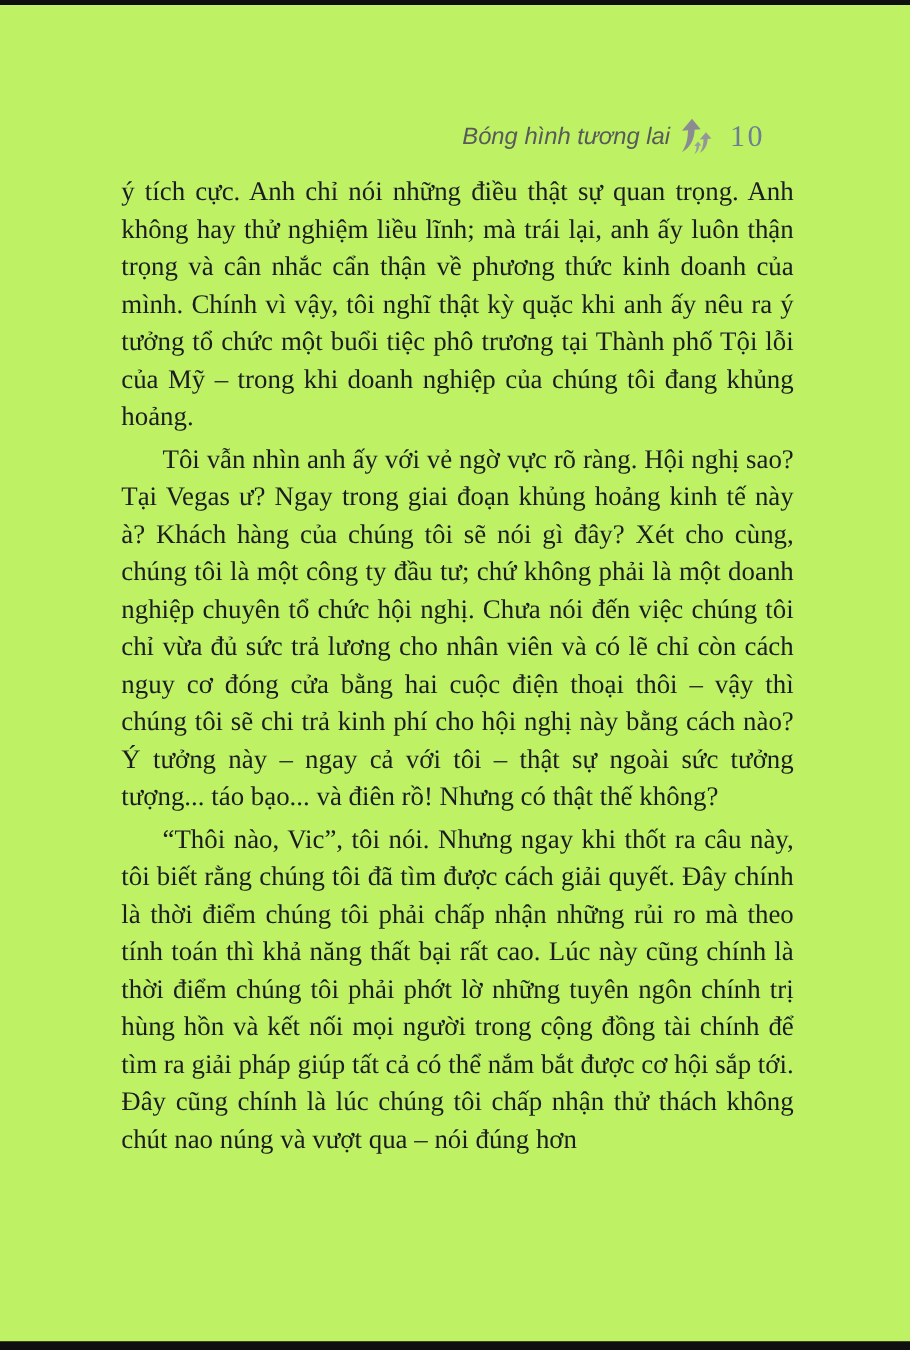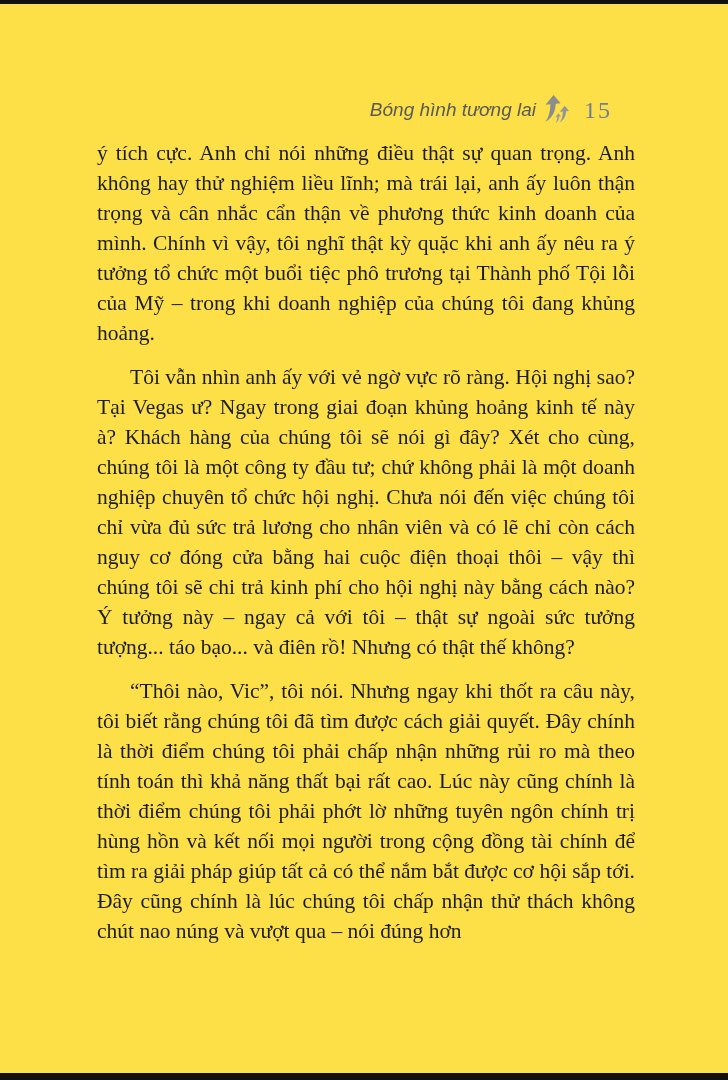--- a/index.html
+++ b/index.html
@@ -4,21 +4,21 @@
 <style>
   html, body { margin: 0; padding: 0; }
   body {
     width: 728px; height: 1080px;
     background: #ffffff;
     font-family: "Liberation Serif", serif;
   }
   .page {
     position: relative;
     width: 728px; height: 1080px;
-    background: #fde047;
+    background: #bef264;
     overflow: hidden;
   }
   .edge-bar {
     position: absolute; left: 0; width: 100%;
     background: #101010;
   }
   .edge-bar.top { top: 0; height: 4px; }
   .edge-bar.bottom { bottom: 0; height: 7px; }
 
   .running-header {
@@ -50,42 +50,42 @@
     position: absolute;
     top: 138px; left: 97px;
     width: 538px;
     color: #1c1d21;
     font-size: 21.5px;
     line-height: 30px;
     text-align: justify;
   }
   .body-text p { margin: 0; }
   .body-text p.indent { text-indent: 33px; }
-  .body-text p + p { margin-top: 14px; }
+  .body-text p + p { margin-top: 4px; }
 </style>
 </head>
 <body>
 
 <div class="page">
 
   <div class="edge-bar top"></div>
 
   <header class="running-header">
     <span class="running-title">Bóng hình tương lai</span>
     <span class="logo">
       <svg width="30" height="30" viewBox="0 0 28 28" aria-hidden="true">
 
         <path d="M8 0 L0.5 9 L5 8.6 C5 15.5 3.5 20.5 0.5 25 C6.5 21.5 9.8 15.5 10 8.2 L14.5 7.8 Z" fill="#8a8c8f"></path>
 
         <path d="M8 0 L0.5 9 L5 8.6 C5 15.5 3.5 20.5 0.5 25 C6.5 21.5 9.8 15.5 10 8.2 L14.5 7.8 Z" fill="#94969a" transform="translate(13.5,10) scale(0.62)"></path>
 
         <path d="M8 0 L0.5 9 L5 8.6 C5 15.5 3.5 20.5 0.5 25 C6.5 21.5 9.8 15.5 10 8.2 L14.5 7.8 Z" fill="#9c9ea2" transform="translate(9.5,17) scale(0.38)"></path>
       </svg>
     </span>
-    <span class="page-number">15</span>
+    <span class="page-number">10</span>
   </header>
 
   <main class="body-text">
     <p>ý tích cực. Anh chỉ nói những điều thật sự quan trọng. Anh không hay thử nghiệm liều lĩnh; mà trái lại, anh ấy luôn thận trọng và cân nhắc cẩn thận về phương thức kinh doanh của mình. Chính vì vậy, tôi nghĩ thật kỳ quặc khi anh ấy nêu ra ý tưởng tổ chức một buổi tiệc phô trương tại Thành phố Tội lỗi của Mỹ – trong khi doanh nghiệp của chúng tôi đang khủng hoảng.</p>
     <p class="indent">Tôi vẫn nhìn anh ấy với vẻ ngờ vực rõ ràng. Hội nghị sao? Tại Vegas ư? Ngay trong giai đoạn khủng hoảng kinh tế này à? Khách hàng của chúng tôi sẽ nói gì đây? Xét cho cùng, chúng tôi là một công ty đầu tư; chứ không phải là một doanh nghiệp chuyên tổ chức hội nghị. Chưa nói đến việc chúng tôi chỉ vừa đủ sức trả lương cho nhân viên và có lẽ chỉ còn cách nguy cơ đóng cửa bằng hai cuộc điện thoại thôi – vậy thì chúng tôi sẽ chi trả kinh phí cho hội nghị này bằng cách nào? Ý tưởng này – ngay cả với tôi – thật sự ngoài sức tưởng tượng... táo bạo... và điên rồ! Nhưng có thật thế không?</p>
     <p class="indent">“Thôi nào, Vic”, tôi nói. Nhưng ngay khi thốt ra câu này, tôi biết rằng chúng tôi đã tìm được cách giải quyết. Đây chính là thời điểm chúng tôi phải chấp nhận những rủi ro mà theo tính toán thì khả năng thất bại rất cao. Lúc này cũng chính là thời điểm chúng tôi phải phớt lờ những tuyên ngôn chính trị hùng hồn và kết nối mọi người trong cộng đồng tài chính để tìm ra giải pháp giúp tất cả có thể nắm bắt được cơ hội sắp tới. Đây cũng chính là lúc chúng tôi chấp nhận thử thách không chút nao núng và vượt qua – nói đúng hơn</p>
   </main>
 
   <div class="edge-bar bottom"></div>
 

